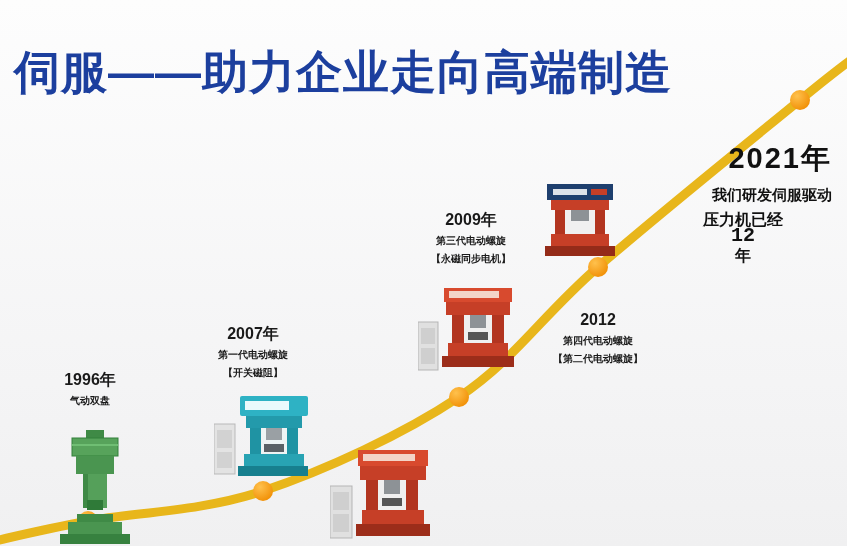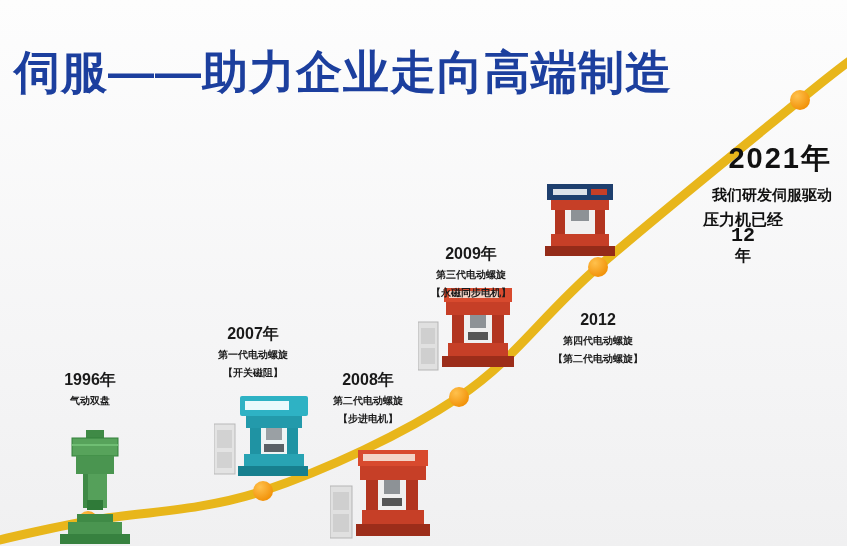--- a/index.html
+++ b/index.html
@@ -21,21 +21,21 @@
   .label .desc { font-size:10px; font-weight:bold; line-height:1; margin-bottom:8px; }
   .highlight { position:absolute; z-index:3; text-align:right; color:#111; }
   .highlight .hl-year { font-size:29px; font-weight:bold; letter-spacing:2px; line-height:1; }
   .highlight .hl-line1 { font-size:15px; font-weight:bold; margin-top:14px; line-height:1; }
   .highlight .hl-line2 { font-size:16px; font-weight:bold; margin-top:10px; line-height:1; display:flex; align-items:center; justify-content:center;flex-direction:column; }
   .highlight .hl-num { font-size:20px; font-weight:bold; padding:0 2px; position:relative; top:-2px;font-family:Liberation Mono, monospace; }
   
   .lbl-1996 { left:38px;  top:372px; width:104px; }
   .lbl-2007 { left:186px; top:326px; width:134px; }
   .lbl-2008 { left:300px; top:372px; width:136px; }
-  .lbl-2009 { left:398px; top:246px; width:146px; }
+  .lbl-2009 { left:398px; top:212px; width:146px; }
   .lbl-2012 { left:524px; top:312px; width:148px; }
   .highlight  { left:654px; top:144px; width:178px; }
   
   .m-1996 { left:52px;  top:430px; }
   .m-2007 { left:214px; top:390px; }
   .m-2008 { left:330px; top:450px; }
   .m-2009 { left:418px; top:288px; }
   .m-2012 { left:533px; top:184px; }
 </style>
 </head>
@@ -144,25 +144,20 @@
     <div class="year">1996年</div>
     <div class="desc">气动双盘</div>
   </div>
 
   <div class="label lbl-2007">
     <div class="year">2007年</div>
     <div class="desc">第一代电动螺旋</div>
     <div class="desc">【开关磁阻】</div>
   </div>
 
-  <div class="label lbl-2008">
-    <div class="year">2008年</div>
-    <div class="desc">第二代电动螺旋</div>
-    <div class="desc">【步进电机】</div>
-  </div>
 
   <div class="label lbl-2009">
     <div class="year">2009年</div>
     <div class="desc">第三代电动螺旋</div>
     <div class="desc">【永磁同步电机】</div>
   </div>
 
   <div class="label lbl-2012">
     <div class="year">2012</div>
     <div class="desc">第四代电动螺旋</div>

